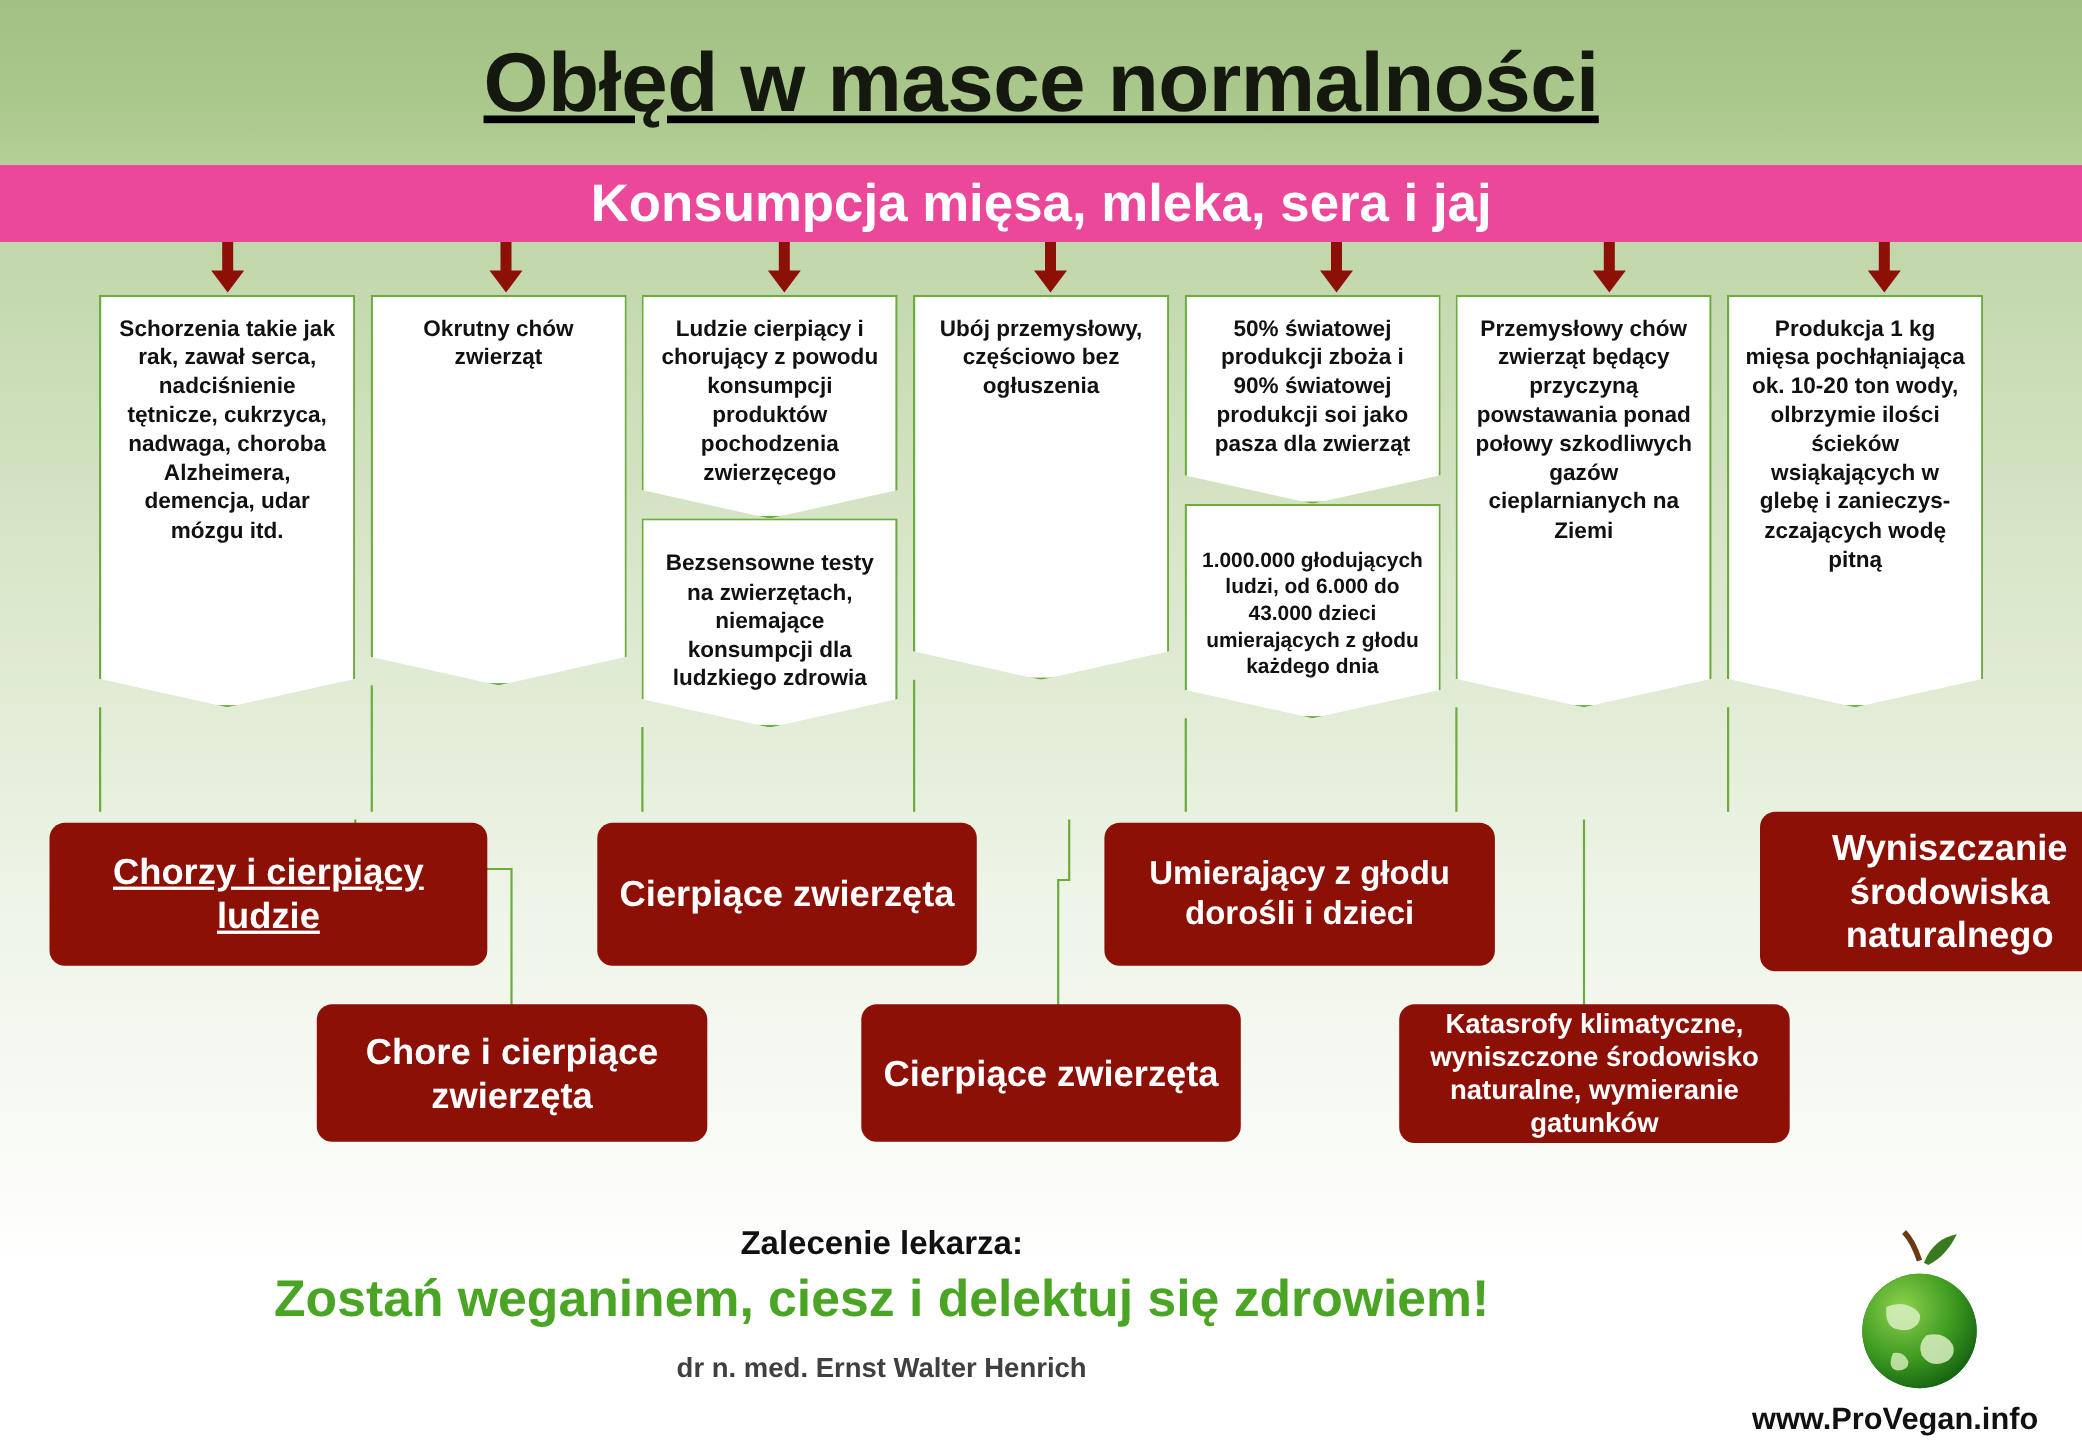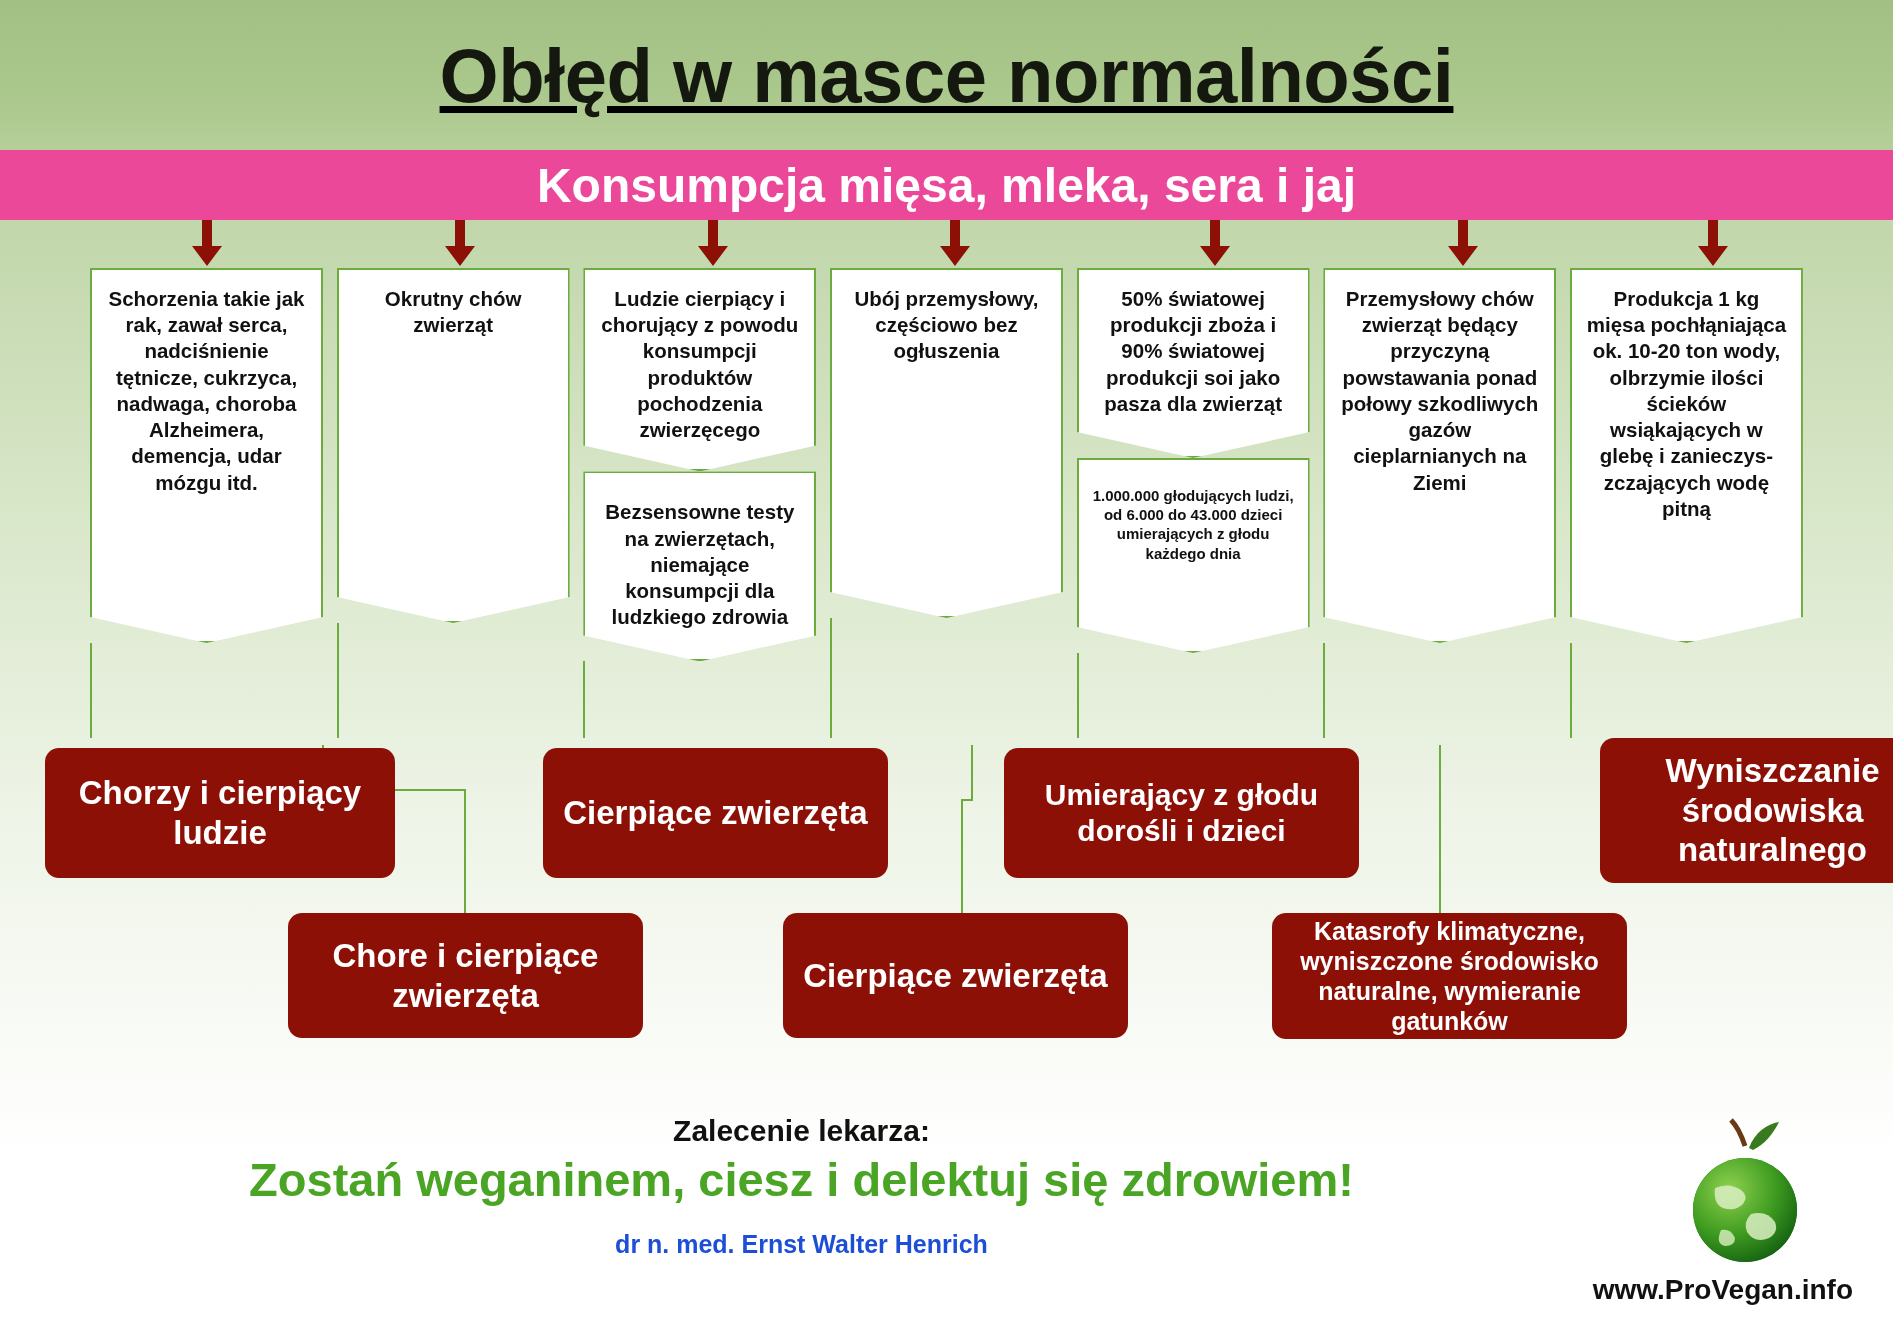--- a/index.html
+++ b/index.html
@@ -166,21 +166,21 @@
     color: #4aa524;
   }
   .rec-author {
     position: absolute;
     top: 122px;
     left: 0;
     right: 290px;
     text-align: center;
     font-size: 25px;
     font-weight: bold;
-    color: #1d4ed8;
+    color: #404040;
   }
   .site {
     position: absolute;
     right: 40px;
     bottom: 12px;
     font-size: 28px;
     font-weight: bold;
     color: #111;
   }
   .logo {
@@ -257,21 +257,21 @@
     <div class="connector"></div>
   </div>
 
   <div class="col">
     <div class="pentagon" style="min-height:350px">Ubój przemysłowy, częściowo bez ogłuszenia</div>
     <div class="connector"></div>
   </div>
 
   <div class="col">
     <div class="pentagon" style="min-height:190px">50% światowej produkcji zboża i 90% światowej produkcji soi jako pasza dla zwierząt</div>
-    <div class="pentagon" style="min-height:195px;padding-top:26px;font-size:15px">1.000.000 głodujących ludzi, od 6.000 do 43.000 dzieci umierających z głodu każdego dnia</div>
+    <div class="pentagon" style="min-height:195px;padding-top:38px;font-size:19px">1.000.000 głodujących ludzi, od 6.000 do 43.000 dzieci umierających z głodu każdego dnia</div>
     <div class="connector"></div>
   </div>
 
   <div class="col">
     <div class="pentagon tall">Przemysłowy chów zwierząt będący przyczyną powstawania ponad połowy szkodliwych gazów cieplarnianych na Ziemi</div>
     <div class="connector"></div>
   </div>
 
   <div class="col">
     <div class="pentagon tall">Produkcja 1 kg mięsa pochłąniająca ok. 10-20 ton wody, olbrzymie ilości ścieków wsiąkających w glebę i zanieczys-zczających wodę pitną</div>
@@ -283,21 +283,21 @@
 <svg class="link-layer" width="1893" height="1318">
 
   <path d="M 323 745 L 323 790 L 465 790 L 465 930" stroke="#6cab3e" stroke-width="2" fill="none"></path>
 
   <path d="M 972 745 L 972 800 L 962 800 L 962 930" stroke="#6cab3e" stroke-width="2" fill="none"></path>
 
   <path d="M 1440 745 L 1440 800 L 1440 800 L 1440 925" stroke="#6cab3e" stroke-width="2" fill="none"></path>
 </svg>
 
 <div class="results">
-  <div class="rbox" style="left:45px;  top:10px;  width:350px; height:130px; font-size:33px;">Chorzy i cierpiący ludzie</div>
+  <div class="rbox" style="left:45px;  top:10px;  width:398px; height:130px; font-size:33px;text-decoration:underline;">Chorzy i cierpiący ludzie</div>
   <div class="rbox" style="left:288px; top:175px; width:355px; height:125px; font-size:33px;">Chore i cierpiące zwierzęta</div>
   <div class="rbox" style="left:543px; top:10px;  width:345px; height:130px; font-size:33px;">Cierpiące zwierzęta</div>
   <div class="rbox" style="left:783px; top:175px; width:345px; height:125px; font-size:33px;">Cierpiące zwierzęta</div>
   <div class="rbox" style="left:1004px;top:10px;  width:355px; height:130px; font-size:30px;">Umierający z głodu dorośli i dzieci</div>
   <div class="rbox" style="left:1272px;top:175px; width:355px; height:126px; font-size:25px;">Katasrofy klimatyczne, wyniszczone środowisko naturalne, wymieranie gatunków</div>
   <div class="rbox" style="left:1600px;top:0px;   width:345px; height:145px; font-size:33px;">Wyniszczanie środowiska naturalnego</div>
 </div>
 
 <div class="footer">
   <div class="rec-label">Zalecenie lekarza:</div>

